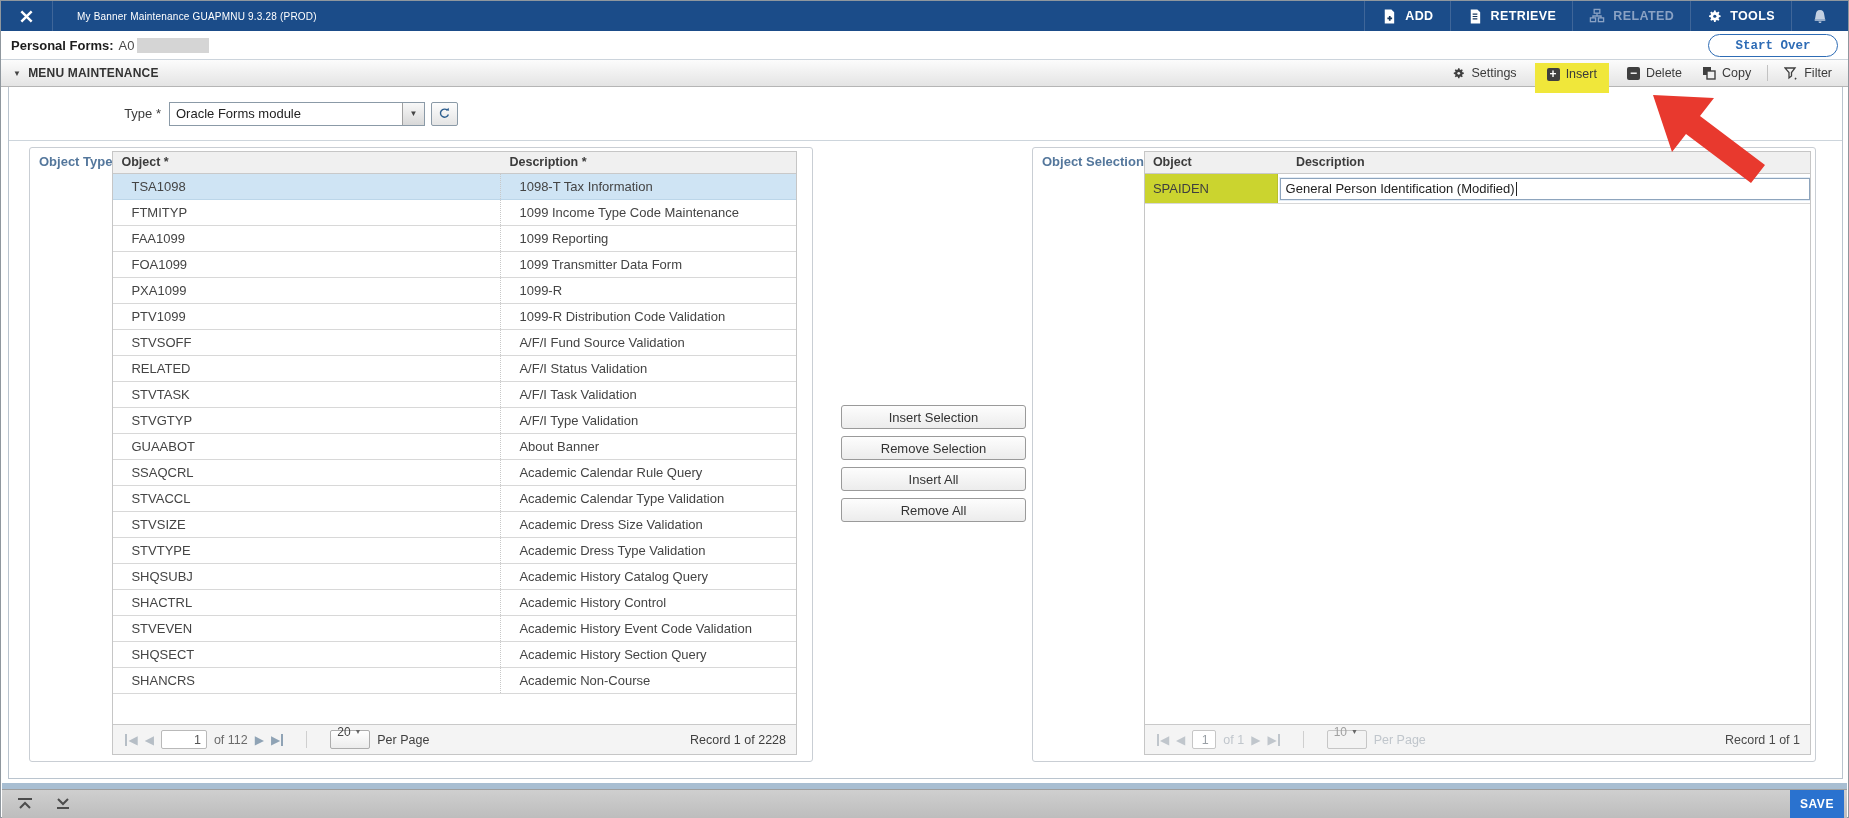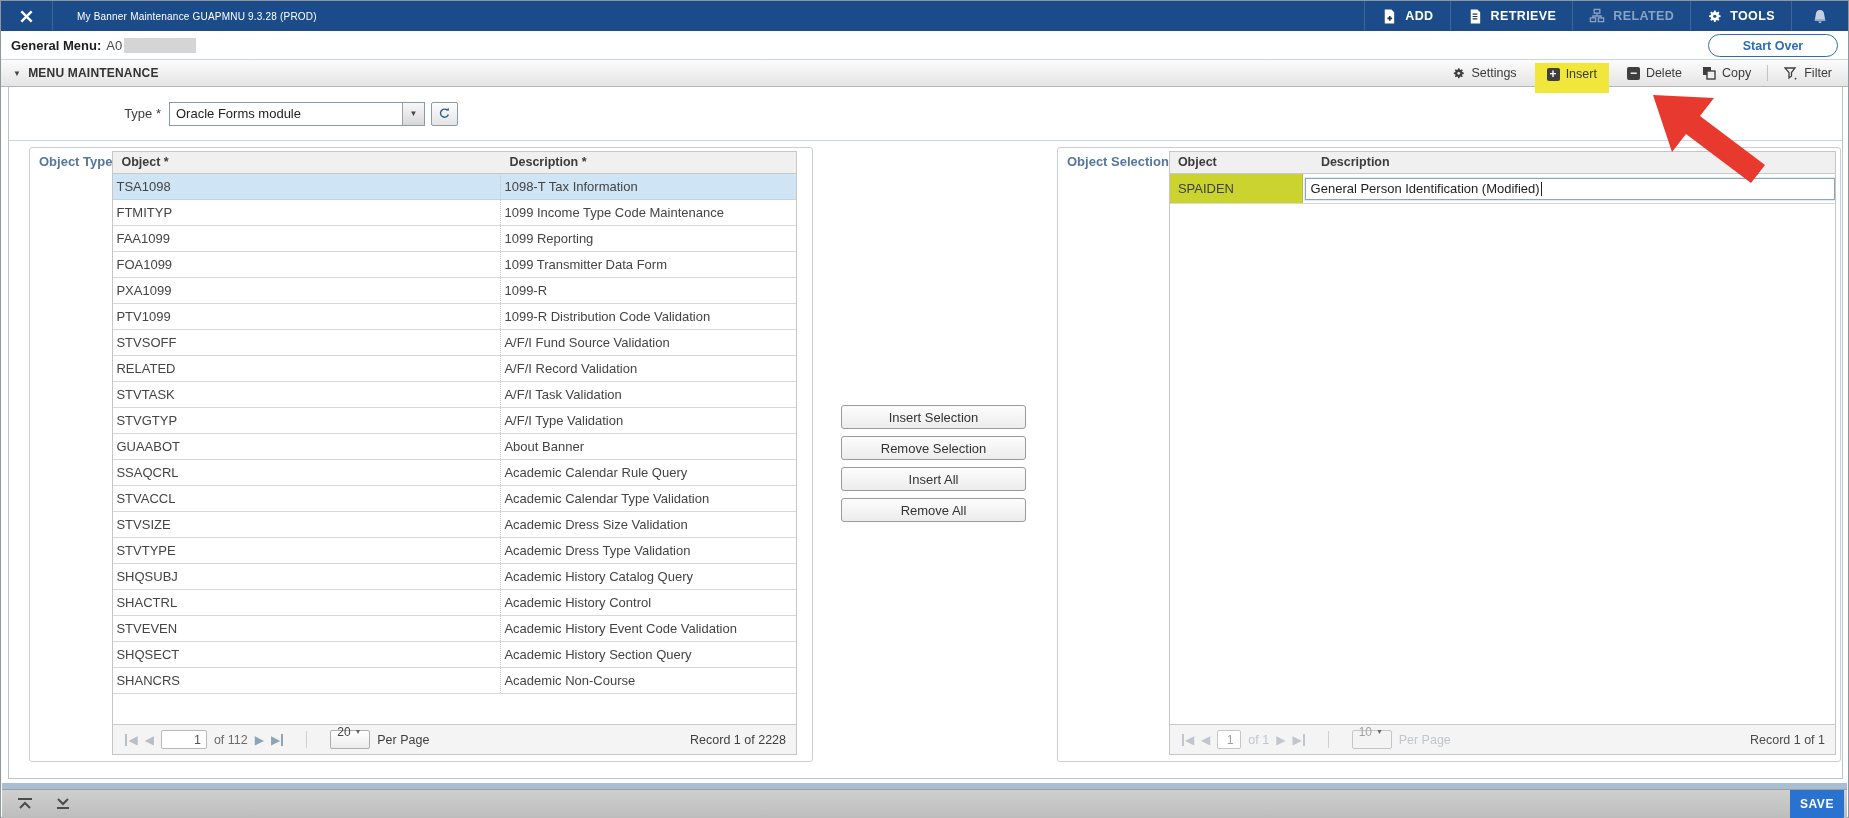--- a/index.html
+++ b/index.html
@@ -25,21 +25,21 @@
   .gear-glyph { width:15px; height:15px; display:inline-block; }
 
   
   .personal-row { position:absolute; top:30px; left:0; right:0; height:28px;
     display:flex; align-items:center; padding-left:10px; background:#fff; }
   .pm-label { font-weight:bold; color:#1d1d1d; }
   .pm-value { margin-left:5px; color:#4a4a4a; }
   .redact { display:inline-block; width:72px; height:15px; background:#d5d5d5; margin-left:2px; vertical-align:middle; }
   .start-over { position:absolute; right:10px; top:3px; height:23px; width:130px;
     border:1px solid #2e6cb5; border-radius:12px; background:#fff; color:#2e6cb5;
-    font-family:Liberation Sans, sans-serif; font-size:12.5px; font-weight:bold; cursor:pointer; }
+    font-family:Liberation Mono, monospace; font-size:12.5px; font-weight:bold; cursor:pointer; }
 
   
   .menubar { position:absolute; top:58px; left:0; right:0; height:28px;
     background:linear-gradient(#fcfcfc,#e4e4e4); border-top:1px solid #ccd4dc; border-bottom:1px solid #b5b5b5;
     display:flex; align-items:center; padding:0 6px 0 12px; }
   .mm-title { display:flex; align-items:center; gap:7px; font-size:12px; font-weight:bold; color:#333; letter-spacing:.2px; }
   .mm-caret { font-size:8px; color:#444; }
   .mm-right { margin-left:auto; display:flex; align-items:center; }
   .mm-item { display:flex; align-items:center; gap:6px; padding:4px 10px; font-size:12.5px; color:#3a3a3a;
     background:transparent; border:none; font-family:inherit; cursor:pointer; }
@@ -60,30 +60,30 @@
   .combo-value { flex:1; padding:3px 6px; white-space:nowrap; overflow:hidden; color:#222; }
   .combo-btn { width:22px; border:none; border-left:1px solid #a0a0a0; background:linear-gradient(#f8f8f8,#d8d8d8);
     font-size:8px; color:#444; cursor:pointer; }
   .refresh-btn { width:27px; height:24px; margin-left:6px; border:1px solid #8b9aa7; border-radius:2px;
     background:linear-gradient(#fdfdfd,#e4e4e4); display:flex; align-items:center; justify-content:center; cursor:pointer; }
 
   .main { position:relative; height:calc(100% - 55px); }
   .panel { position:absolute; top:6px; height:615px; background:#fff;
     border:1px solid #c9ced4; border-radius:3px; display:flex; flex-direction:row; }
   .panel-left  { left:20px;  width:784px; padding:3px 15px 6px 5px; }
-  .panel-right { left:1048px; width:784px; padding:3px 4px 6px 5px; }
+  .panel-right { left:1023px; width:784px; padding:3px 4px 6px 5px; }
   .panel h2 { font-size:13px; color:#54779c; margin:3px 0 4px 4px; font-weight:bold; }
   .grid { flex:1; display:flex; flex-direction:column; border:1px solid #c6c6c6; background:#fff; overflow:hidden; }
   .thead { display:flex; height:22px; background:#f0f0f0; border-bottom:1px solid #c9c9c9; }
   .th { font-size:12.5px; font-weight:bold; color:#3c3c3c; line-height:21px; padding-left:8px;
     white-space:nowrap; overflow:hidden; }
   .tbody { flex:1; overflow:hidden; }
   .tr { display:flex; height:26px; border-bottom:1px solid #d8d8d8; background:#fff; }
   .tr.selected { background:var(--selected-row-blue,#cfe4f4); border-bottom-color:#bcd6e9; }
-  .td { line-height:25px; padding-left:3px; white-space:nowrap; overflow:hidden; color:#444; }
+  .td { line-height:25px; padding-left:18px; white-space:nowrap; overflow:hidden; color:#444; }
   .panel-left  .c1 { width:388px; }
   .panel-right .c1 { width:143px; }
   .c2 { flex:1; }
   .td.c1 { border-right:1px dotted #c8c8c8; }
   .sel-row { display:flex; height:30px; border-bottom:1px solid #d8d8d8; align-items:center; }
   .obj-hl { width:143px; height:100%; background:var(--selection-yellow,#cbd42f);
     line-height:29px; padding-left:8px; color:#3f3f3f; border-right:1px solid #b9c02c; }
   .desc-input { margin-left:2px; width:574px; height:22px; border:1px solid #8da4bd; outline:1px solid #e3ecf5;
     background:#fff; display:flex; align-items:center; padding-left:5px; white-space:nowrap; overflow:hidden; color:#222; }
   .caret-bar { display:inline-block; width:1px; height:14px; background:#222; margin-left:1px; }
@@ -176,21 +176,21 @@
         <svg width="16" height="17" viewBox="0 0 16 17">
             <path d="M8 2c-2.8 0-4 2-4.2 4.5L3 11h10l-.8-4.5C12 4 10.8 2 8 2z" fill="#c3d0e2"></path>
             <rect x="2.5" y="11.2" width="11" height="1.6" rx=".8" fill="#c3d0e2"></rect>
             <path d="M6.5 13.6a1.5 1.5 0 0 0 3 0z" fill="#c3d0e2"></path>
           </svg>
       </button>
     </div>
   </header>
 
   <div class="personal-row">
-    <span class="pm-label">General Menu:</span>
+    <span class="pm-label">Personal Forms:</span>
     <span class="pm-value">A0</span>
     <span class="redact"></span>
     <button class="start-over">Start Over</button>
   </div>
 
   <div class="menubar">
     <div class="mm-title">
       <span class="mm-caret">▼</span>
       <span>MENU MAINTENANCE</span>
     </div>
@@ -278,21 +278,21 @@
               <div class="tr">
                 <div class="td c1">PTV1099</div>
                 <div class="td c2">1099-R Distribution Code Validation</div>
               </div>
               <div class="tr">
                 <div class="td c1">STVSOFF</div>
                 <div class="td c2">A/F/I Fund Source Validation</div>
               </div>
               <div class="tr">
                 <div class="td c1">RELATED</div>
-                <div class="td c2">A/F/I Record Validation</div>
+                <div class="td c2">A/F/I Status Validation</div>
               </div>
               <div class="tr">
                 <div class="td c1">STVTASK</div>
                 <div class="td c2">A/F/I Task Validation</div>
               </div>
               <div class="tr">
                 <div class="td c1">STVGTYP</div>
                 <div class="td c2">A/F/I Type Validation</div>
               </div>
               <div class="tr">

